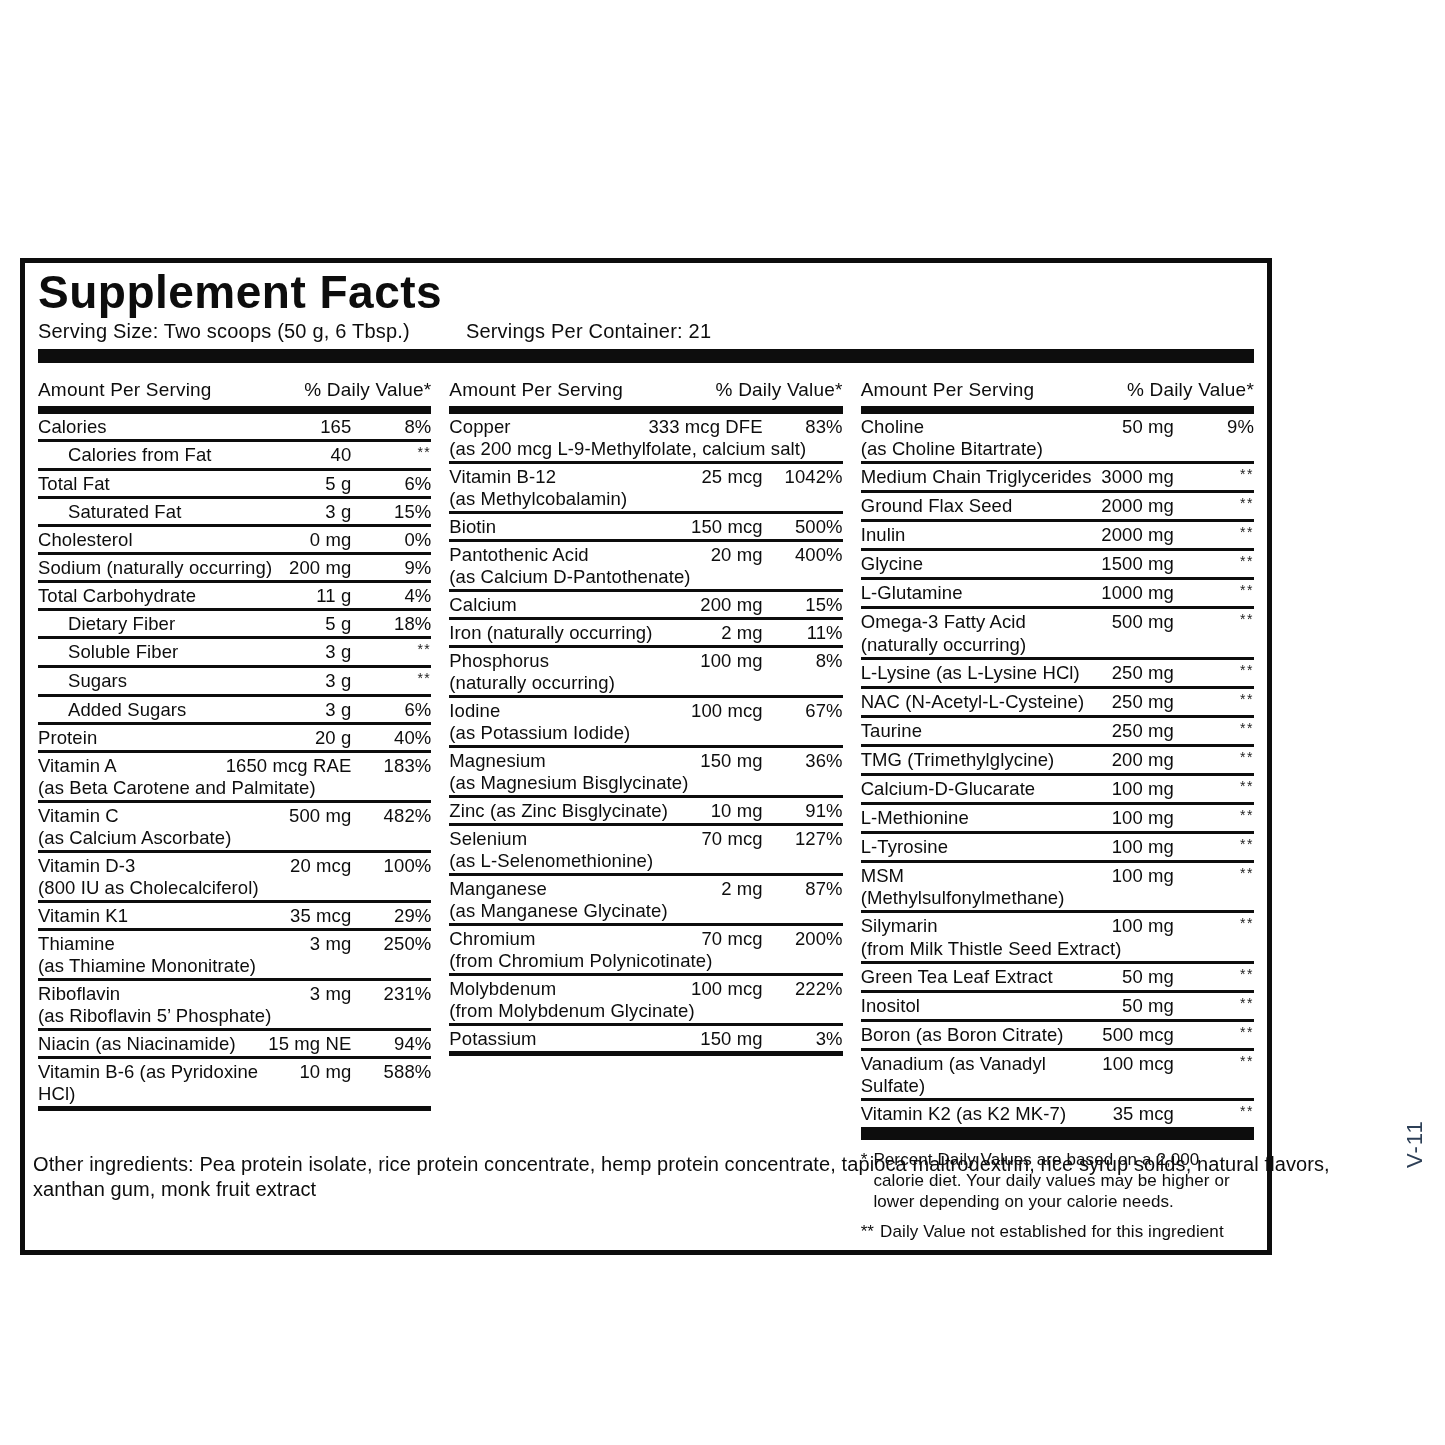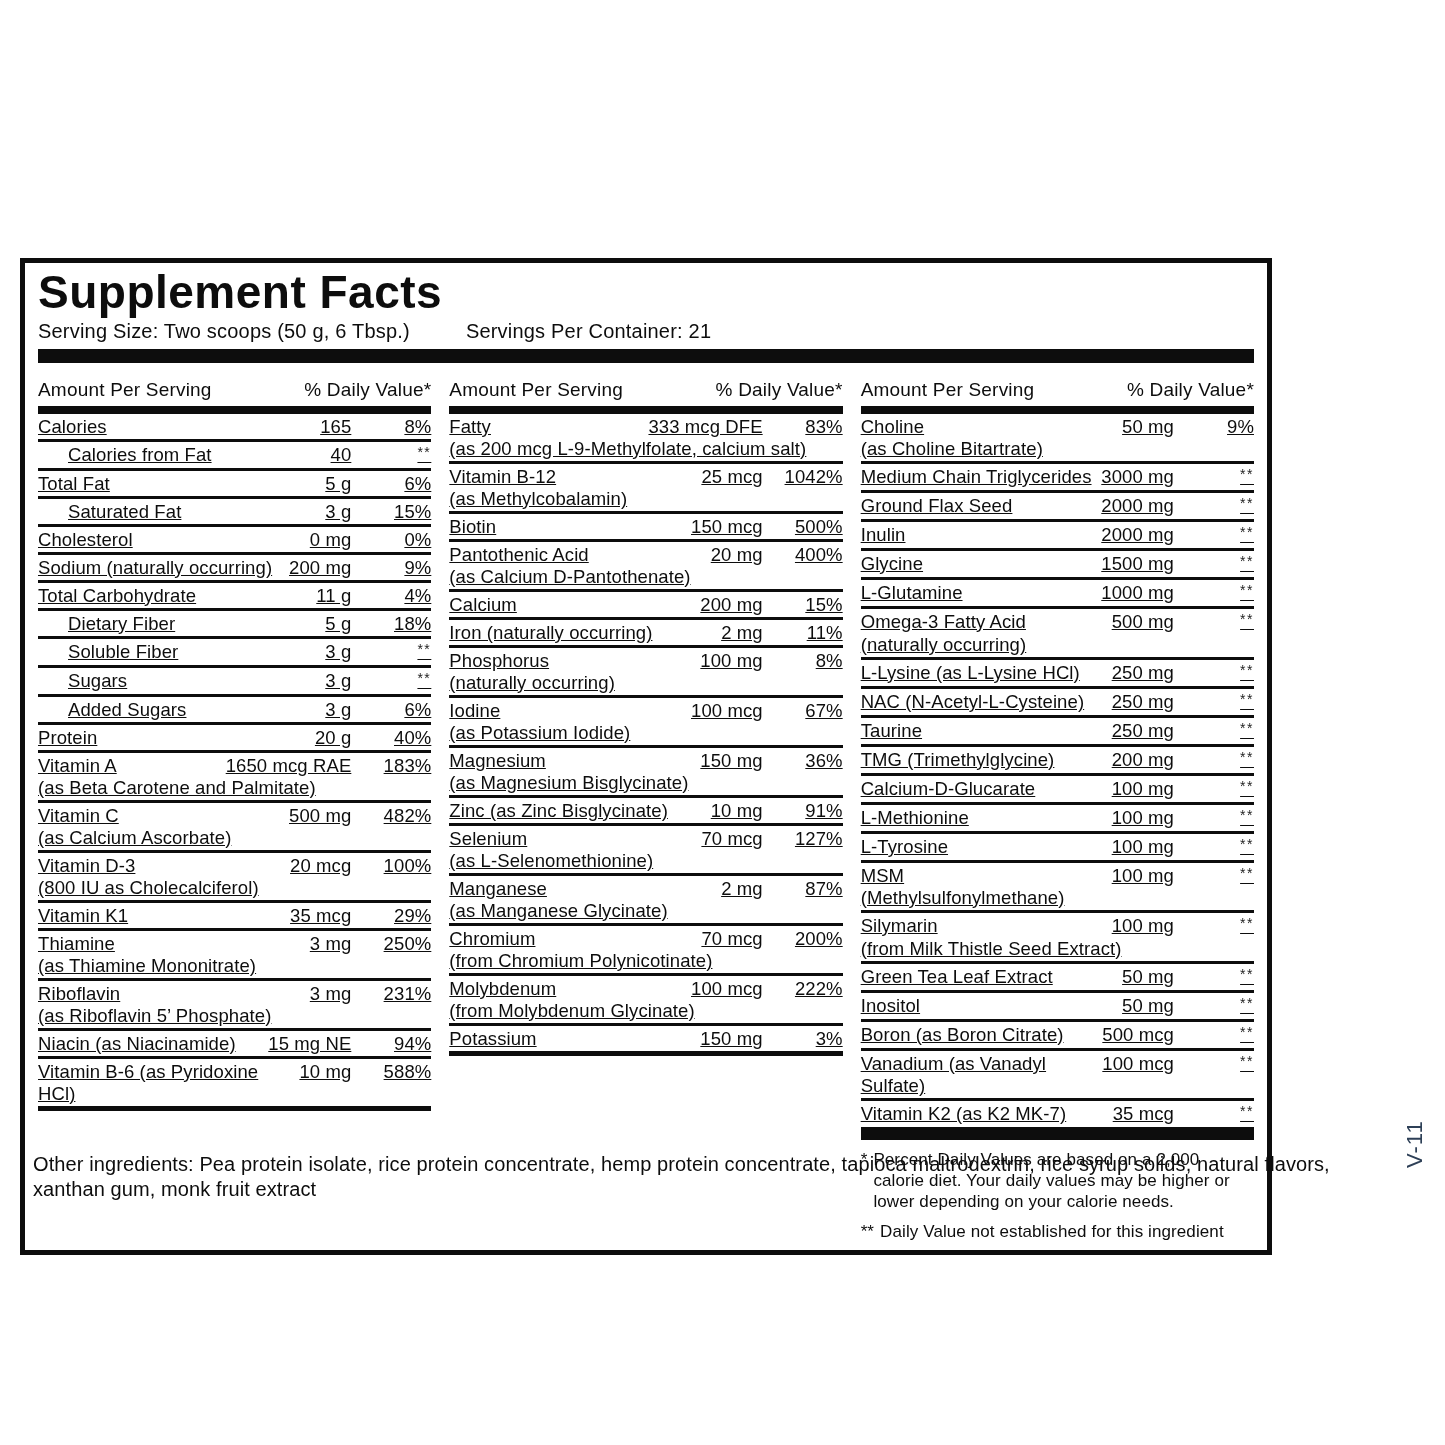--- a/index.html
+++ b/index.html
@@ -14,21 +14,21 @@
   }
   .title{font-size:46px;font-weight:bold;letter-spacing:0.5px;line-height:1.02;}
   .serving{display:flex;gap:56px;font-size:20px;margin-top:4px;letter-spacing:0.2px;}
   .bar-thick{height:14px;background:#0d0d0d;margin-top:6px;}
   .cols{display:flex;gap:18px;margin-top:8px;align-items:flex-start;}
   .col{flex:1 1 0;min-width:0;}
   .col-header{display:flex;justify-content:space-between;align-items:flex-end;
     font-size:19px;padding:8px 0 5px 0;letter-spacing:0.2px;}
   .header-bar{height:8px;background:#0d0d0d;}
   .rows{display:block;}
-  .row{border-bottom:3px solid #0d0d0d;padding:2px 0 1px 0;text-decoration:underline;}
+  .row{border-bottom:3px solid #0d0d0d;padding:2px 0 1px 0;}
   .col.has-footer .rows .row:last-child{border-bottom:none;}
   .col .rows .row:last-child{border-bottom-width:5px;}
   .row-main{display:flex;align-items:baseline;font-size:18.5px;line-height:22px;letter-spacing:0.1px;}
   .n{flex:1 1 auto;min-width:0;}
   .n.indent{padding-left:30px;}
   .amt{flex:0 0 auto;white-space:nowrap;text-align:right;margin-left:6px;}
   .dv{flex:0 0 80px;white-space:nowrap;text-align:right;}
   .sub{font-size:18.5px;line-height:22px;letter-spacing:0.1px;}
   .dv-est{font-size:14px;letter-spacing:1.5px;position:relative;top:-4px;color:#222;}
   .fn-bar{height:13px;background:#0d0d0d;}
@@ -216,21 +216,21 @@
 
     <div class="col">
       <div class="col-header">
         <span>Amount Per Serving</span>
         <span>% Daily Value*</span>
       </div>
       <div class="header-bar"></div>
       <div class="rows">
           <div class="row">
     <div class="row-main">
-      <span class="n">Fatty</span>
+      <span class="n">Copper</span>
       <span class="amt">333 mcg DFE</span>
       <span class="dv">83%</span>
     </div>
   <div class="sub">(as 200 mcg L-9-Methylfolate, calcium salt)</div>
           </div>
           <div class="row">
     <div class="row-main">
       <span class="n">Vitamin B-12</span>
       <span class="amt">25 mcg</span>
       <span class="dv">1042%</span>

